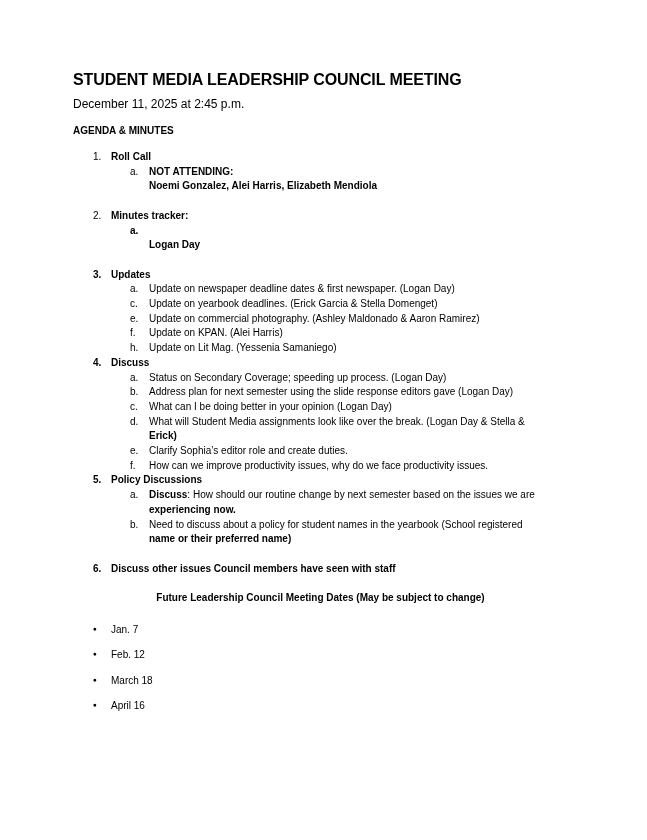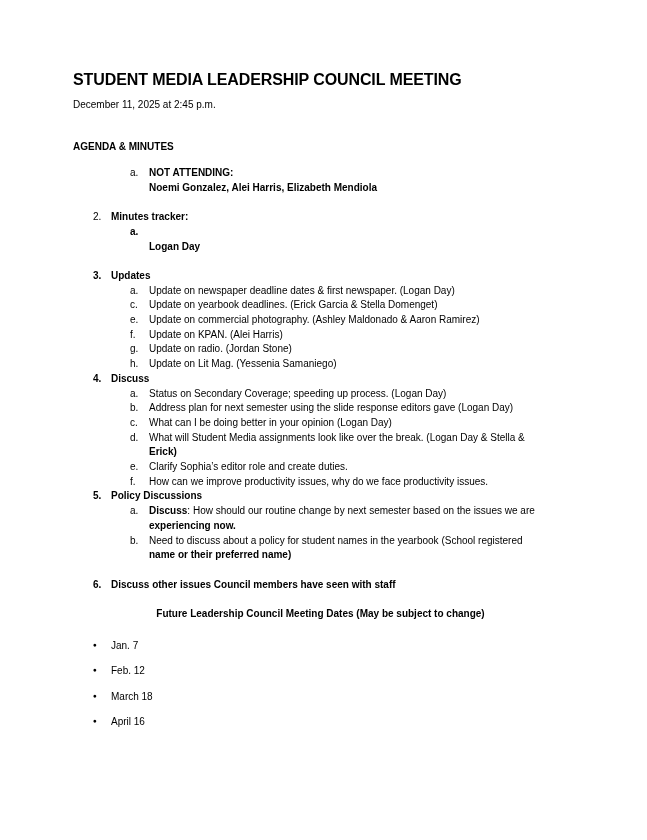--- a/index.html
+++ b/index.html
@@ -17,23 +17,23 @@
     overflow: hidden;
   }
   .title {
     font-size: 16px;
     line-height: 20px;
     font-weight: 700;
     letter-spacing: -0.1px;
     margin: 0 0 8px 0;
   }
   .dateline {
-    font-size: 10px;
+    font-size: 12px;
     line-height: 13px;
-    margin: 0 0 28px 0;
+    margin: 0 0 12px 0;
   }
   .h2 {
     font-size: 10px;
     line-height: 15px;
     font-weight: 700;
     margin: 0 0 12px 0;
   }
   .l1 { padding-left: 38px; text-indent: -18px; }
   .l1 > .mk { display: inline-block; width: 18px; text-indent: 0; }
   .l2 { padding-left: 76px; text-indent: -19px; }
@@ -48,20 +48,23 @@
 </style>
 </head>
 <body>
 
 <div class="page">
 
   <div class="title">STUDENT MEDIA LEADERSHIP COUNCIL MEETING</div>
   <div class="dateline">December 11, 2025 at 2:45 p.m.</div>
   <div class="h2">AGENDA &amp; MINUTES</div>
 
+  <div class="l1">
+    <span class="mk">1.</span><span class="b">Roll Call</span>
+  </div>
   <div class="l2">
     <span class="mk">a.</span><span class="b">NOT ATTENDING:</span>
   </div>
   <div class="cont2 b">Noemi Gonzalez, Alei Harris, Elizabeth Mendiola</div>
   <div class="blank"></div>
 
   <div class="l1">
     <span class="mk">2.</span><span class="b">Minutes tracker:</span>
   </div>
   <div class="l2">
@@ -70,21 +73,20 @@
   <div class="cont2 b">Logan Day</div>
   <div class="blank"></div>
 
   <div class="l1">
     <span class="mk b">3.</span><span class="b">Updates</span>
   </div>
   <div class="l2"><span class="mk">a.</span><span>Update on newspaper deadline dates &amp; first newspaper. (Logan Day)</span></div>
   <div class="l2"><span class="mk">c.</span><span>Update on yearbook deadlines. (Erick Garcia &amp; Stella Domenget)</span></div>
   <div class="l2"><span class="mk">e.</span><span>Update on commercial photography. (Ashley Maldonado &amp; Aaron Ramirez)</span></div>
   <div class="l2"><span class="mk">f.</span><span>Update on KPAN. (Alei Harris)</span></div>
-  <div class="l2"><span class="mk">g.</span><span>Update on radio. (Jordan Stone)</span></div>
   <div class="l2"><span class="mk">h.</span><span>Update on Lit Mag. (Yessenia Samaniego)</span></div>
 
   <div class="l1">
     <span class="mk b">4.</span><span class="b">Discuss</span>
   </div>
   <div class="l2"><span class="mk">a.</span><span>Status on Secondary Coverage; speeding up process. (Logan Day)</span></div>
   <div class="l2"><span class="mk">b.</span><span>Address plan for next semester using the slide response editors gave (Logan Day)</span></div>
   <div class="l2"><span class="mk">c.</span><span>What can I be doing better in your opinion (Logan Day)</span></div>
   <div class="l2"><span class="mk">d.</span><span>What will Student Media assignments look like over the break. (Logan Day &amp; Stella &amp;</span></div>
   <div class="cont2">Erick)</div>

